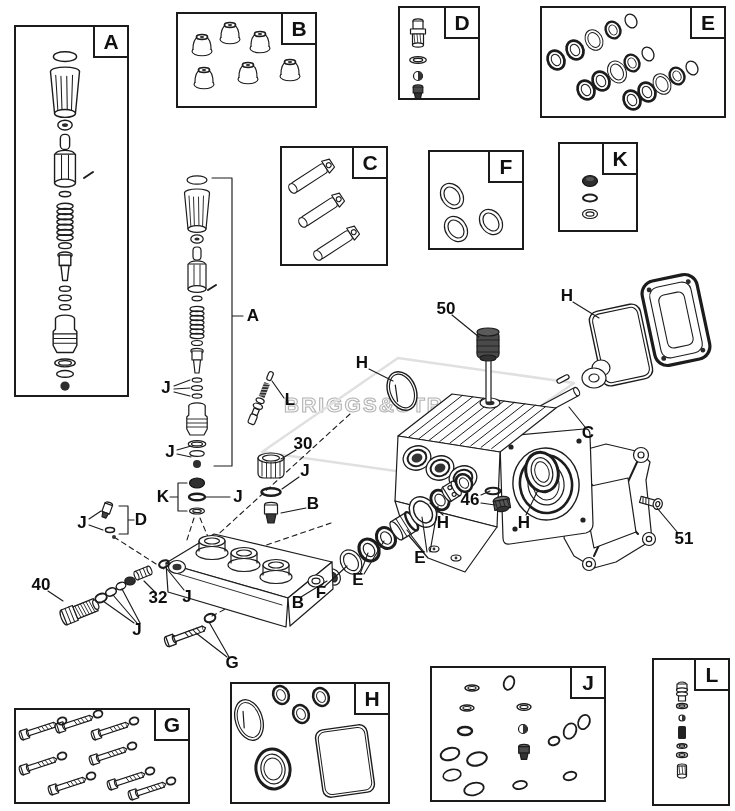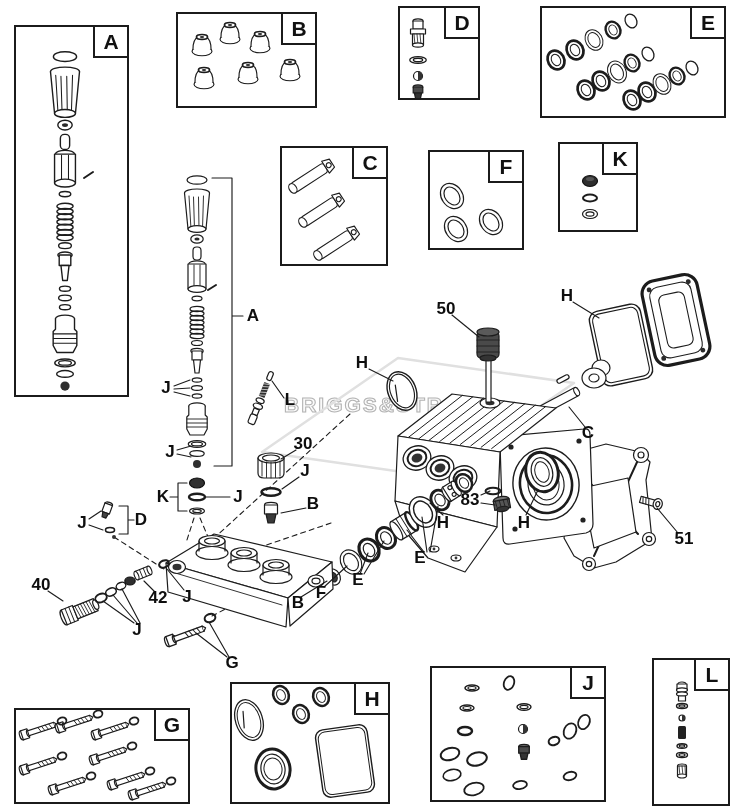--- a/index.html
+++ b/index.html
@@ -594,25 +594,25 @@
   <div class="callout" style="left:141px;top:520px">D</div>
   <div class="callout" style="left:290px;top:400px">L</div>
   <div class="callout" style="left:303px;top:444px">30</div>
   <div class="callout" style="left:305px;top:471px">J</div>
   <div class="callout" style="left:313px;top:504px">B</div>
   <div class="callout" style="left:446px;top:309px">50</div>
   <div class="callout" style="left:362px;top:363px">H</div>
   <div class="callout" style="left:567px;top:296px">H</div>
   <div class="callout" style="left:588px;top:433px">C</div>
   <div class="callout" style="left:443px;top:523px">H</div>
-  <div class="callout" style="left:470px;top:500px">83</div>
+  <div class="callout" style="left:470px;top:500px">46</div>
   <div class="callout" style="left:524px;top:523px">H</div>
   <div class="callout" style="left:684px;top:539px">51</div>
   <div class="callout" style="left:41px;top:585px">40</div>
-  <div class="callout" style="left:158px;top:598px">42</div>
+  <div class="callout" style="left:158px;top:598px">32</div>
   <div class="callout" style="left:187px;top:597px">J</div>
   <div class="callout" style="left:137px;top:630px">J</div>
   <div class="callout" style="left:232px;top:663px">G</div>
   <div class="callout" style="left:298px;top:603px">B</div>
   <div class="callout" style="left:321px;top:593px">F</div>
   <div class="callout" style="left:358px;top:580px">E</div>
   <div class="callout" style="left:420px;top:558px">E</div>
 
 </div>
 

